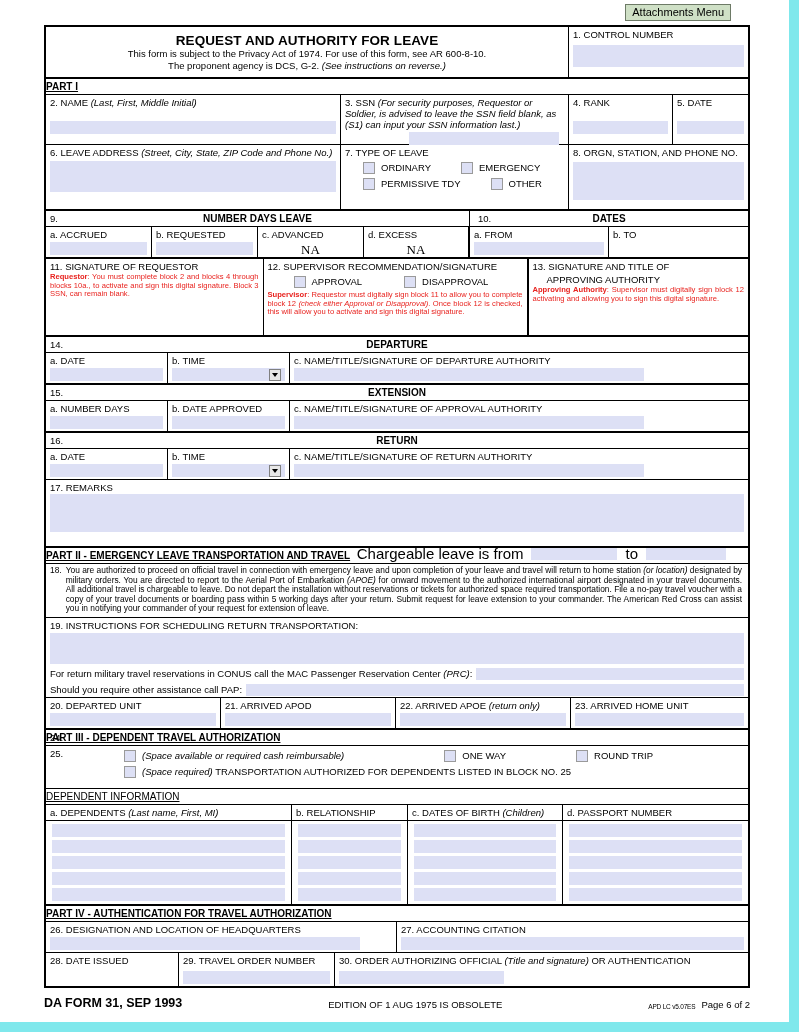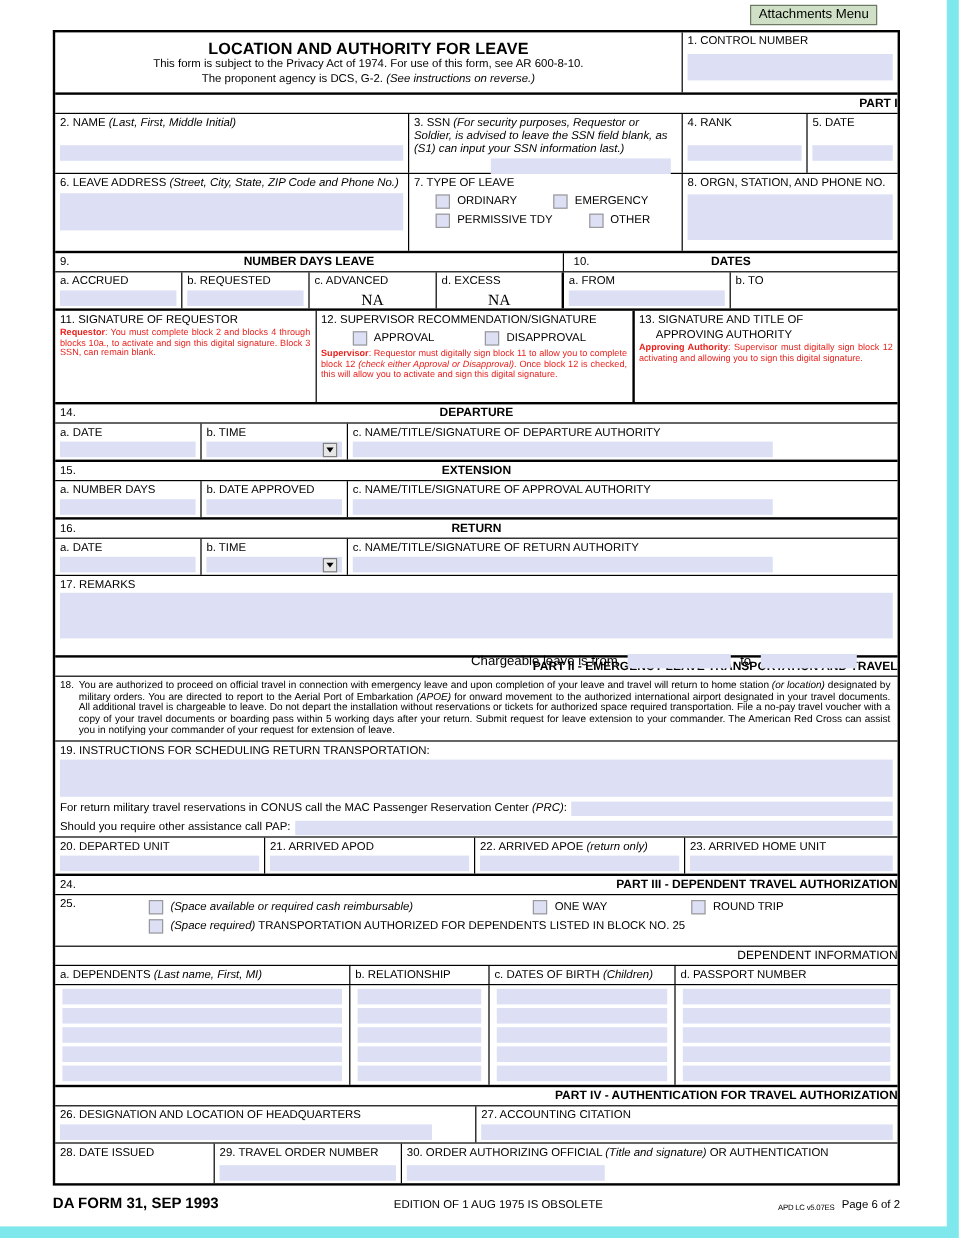--- a/index.html
+++ b/index.html
@@ -46,21 +46,21 @@
   .fld{
     background:#dde0f5;
     height:13px;
     margin:2px 4px 2px 4px;
   }
 
   
   .hdr-title{font-size:13.5px;font-weight:bold;text-align:center;letter-spacing:0.1px;margin-top:6px;}
   .hdr-sub{font-size:9.5px;text-align:center;line-height:12px;}
 
-  .part-bar{font-size:10px;font-weight:bold;text-align:right;padding:2px 0 2px 0;}
+  .part-bar{font-size:10px;font-weight:bold;text-align:left;padding:2px 0 2px 0;text-decoration:underline;}
   .sect-bar{font-size:10px;font-weight:bold;text-align:center;}
 
   .red{color:#e8231f;font-size:7.6px;line-height:8.6px;padding:1px 4px 0 4px;text-align:justify;}
   .red b{font-weight:bold;}
   .red i{font-style:italic;}
 
   .chk{
     display:inline-block;width:12px;height:12px;
     background:#dde0f5;border:1px solid #9a9a9a;
     vertical-align:middle;margin-right:6px;
@@ -109,21 +109,21 @@
 <div class="page">
 
   <div class="attach-wrap">
     <div class="attach-btn">Attachments Menu</div>
   </div>
 
   <div class="form">
 
     <div class="row thick-b">
       <div class="cell br" style="width:523px;height:50px;">
-        <div class="hdr-title">LOCATION AND AUTHORITY FOR LEAVE</div>
+        <div class="hdr-title">REQUEST AND AUTHORITY FOR LEAVE</div>
         <div class="hdr-sub">
           <div>This form is subject to the Privacy Act of 1974. For use of this form, see AR 600-8-10.</div>
           <div><span>The proponent agency is DCS, G-2. </span><span class="ital">(See instructions on reverse.)</span></div>
         </div>
       </div>
       <div class="cell" style="width:179px;height:50px;">
         <div class="lbl">1. CONTROL NUMBER</div>
         <div class="fld" style="height:22px;margin-top:5px;"></div>
       </div>
     </div>
@@ -310,21 +310,21 @@
       <div class="cell" style="width:458px;height:30px;">
         <div class="lbl">c.  NAME/TITLE/SIGNATURE OF RETURN AUTHORITY</div>
         <div class="fld" style="width:350px;"></div>
       </div>
     </div>
 
     <div class="row thick-b">
       <div class="cell" style="width:702px;height:66px;">
         <div class="lbl">17.  REMARKS</div>
         <div class="fld" style="height:38px;margin-top:1px;"></div>
-        <div style="display:flex;align-items:center;justify-content:flex-end;font-size:11px;padding-right:34px;margin-top:13px;">
+        <div style="display:flex;align-items:center;justify-content:flex-end;font-size:15px;padding-right:22px;margin-top:13px;">
           <span>Chargeable leave is from</span>
           <span class="inline-fld" style="width:86px;margin:0 8px;"></span>
           <span>to</span>
           <span class="inline-fld" style="width:80px;margin-left:8px;"></span>
         </div>
       </div>
     </div>
 
     <div class="part-bar bb">PART II - EMERGENCY LEAVE TRANSPORTATION AND TRAVEL</div>
     <div class="row bb">

